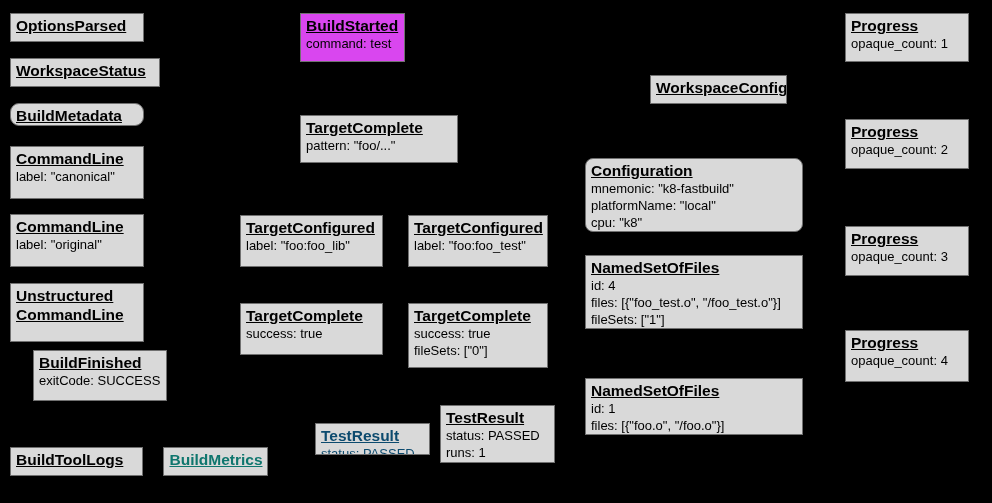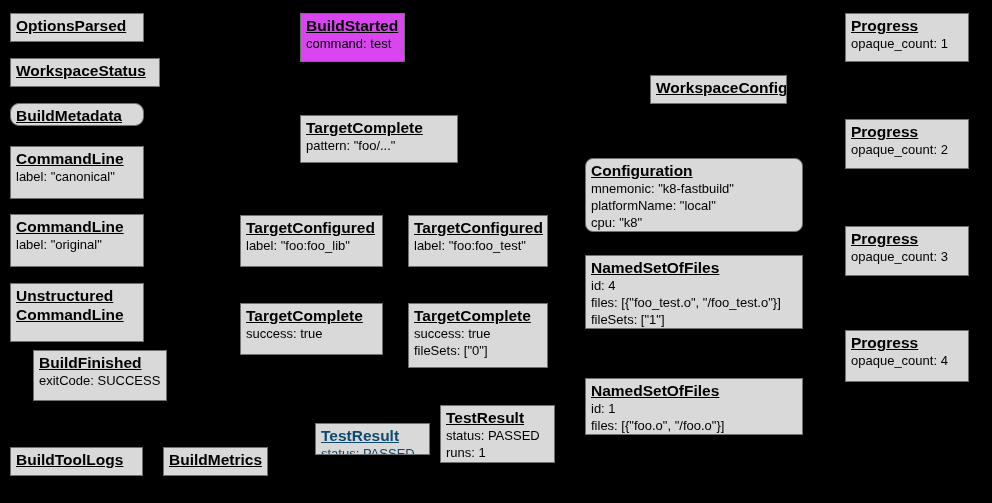--- a/index.html
+++ b/index.html
@@ -62,21 +62,21 @@
       <div class="node-title">Unstructured</div>
       <div class="node-title">CommandLine</div>
     </div>
     <div class="node" style="left: 10px; top: 350px; width: 134px; height: 51px; background: rgb(217, 217, 217); border-color: rgb(112, 112, 112); color: rgb(0, 0, 0); margin-left: 23px;">
       <div class="node-title">BuildFinished</div>
       <div class="node-field">exitCode: SUCCESS</div>
     </div>
     <div class="node" style="left: 10px; top: 447px; width: 133px; height: 29px; background: rgb(217, 217, 217); border-color: rgb(112, 112, 112); color: rgb(0, 0, 0);">
       <div class="node-title">BuildToolLogs</div>
     </div>
-    <div class="node" style="left: 163px; top: 447px; width: 105px; height: 29px; background: rgb(217, 217, 217); border-color: rgb(112, 112, 112); color: #000000;">
+    <div class="node" style="left: 163px; top: 447px; width: 105px; height: 29px; background: rgb(217, 217, 217); border-color: rgb(112, 112, 112); color: #0f766e; text-align: center;">
       <div class="node-title">BuildMetrics</div>
     </div>
     <div class="node" style="left: 300px; top: 13px; width: 105px; height: 49px; background: #d946ef; border-color: rgb(112, 112, 112); color: rgb(0, 0, 0);">
       <div class="node-title">BuildStarted</div>
       <div class="node-field">command: test</div>
     </div>
     <div class="node" style="left: 300px; top: 115px; width: 158px; height: 48px; background: rgb(217, 217, 217); border-color: rgb(112, 112, 112); color: rgb(0, 0, 0);">
       <div class="node-title">TargetComplete</div>
       <div class="node-field">pattern: "foo/..."</div>
     </div>

